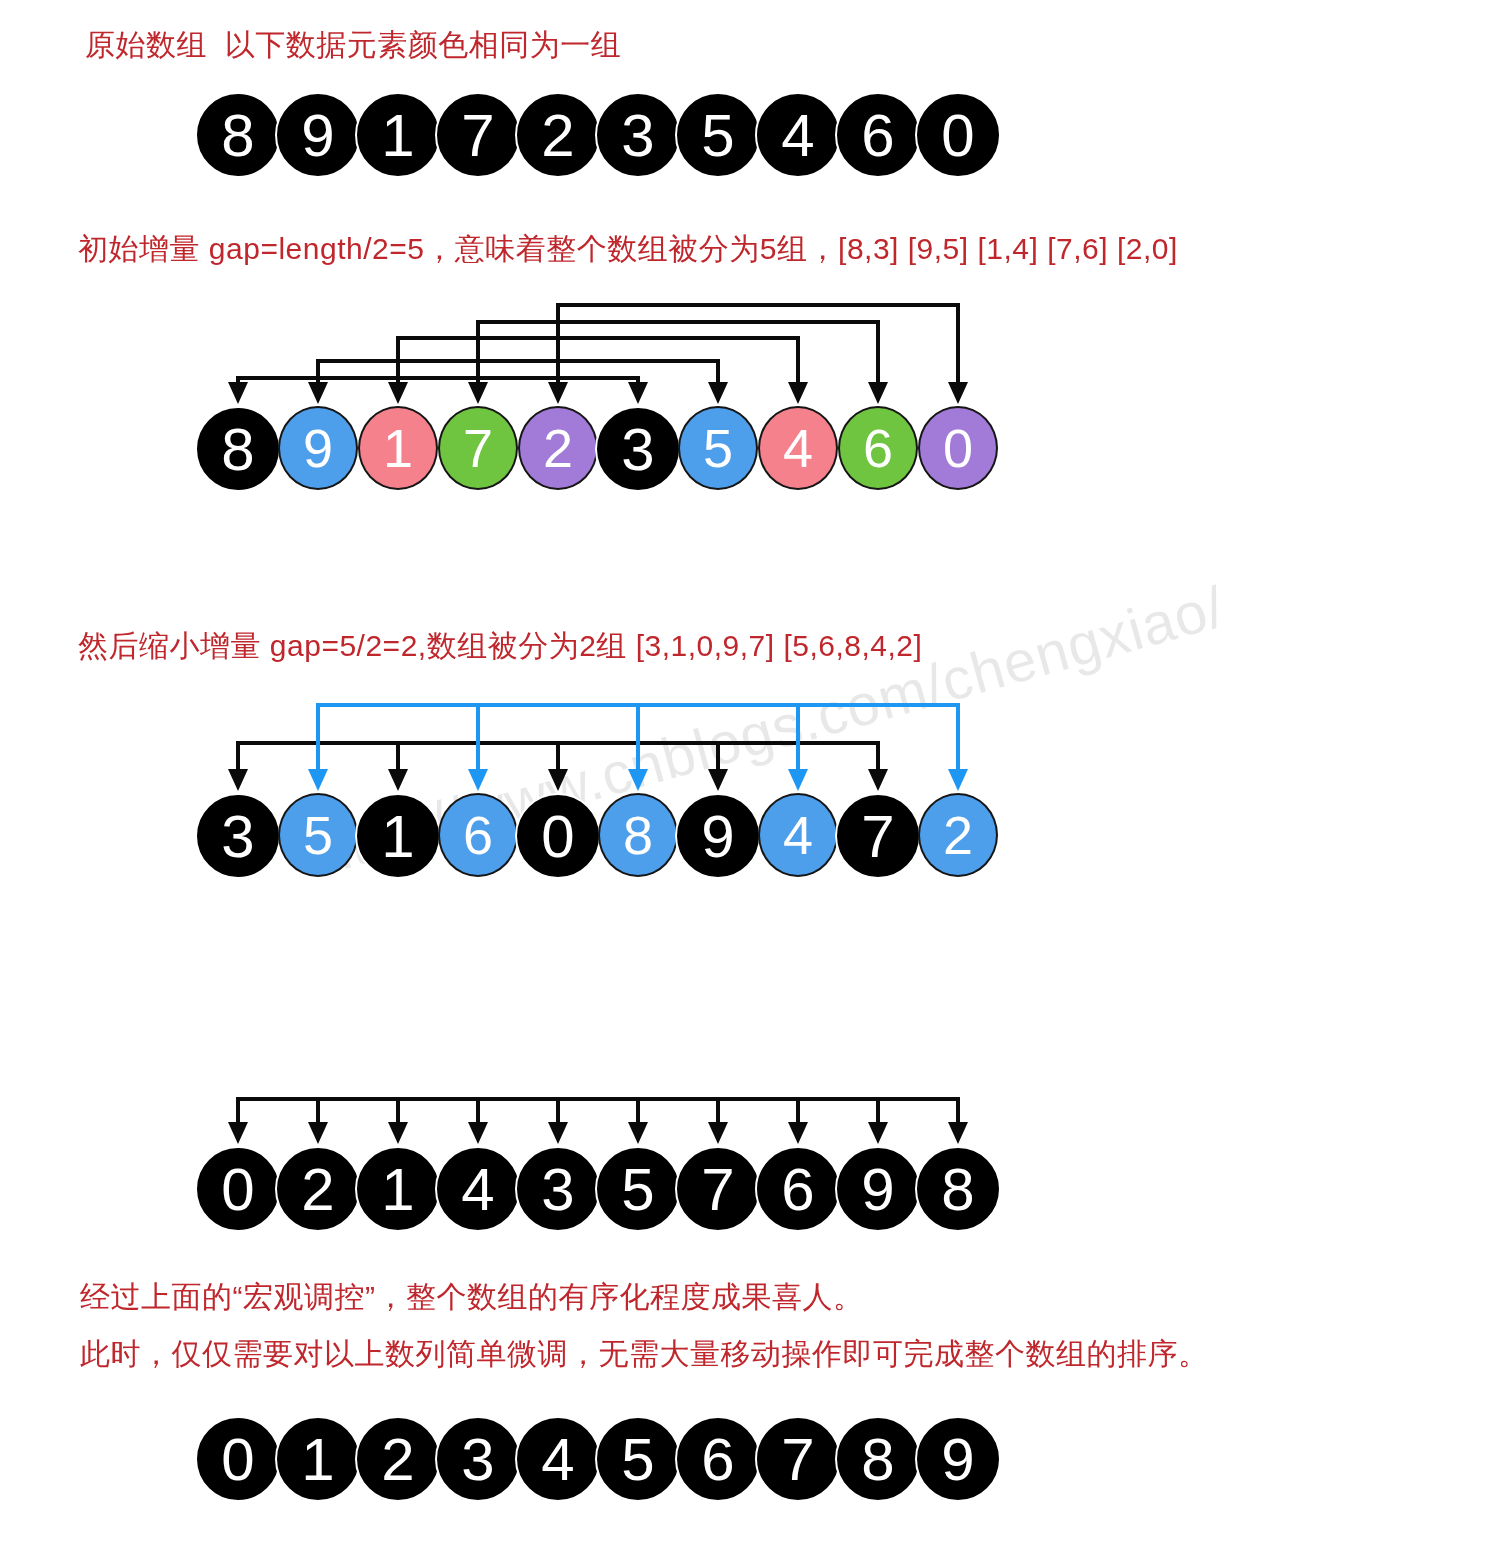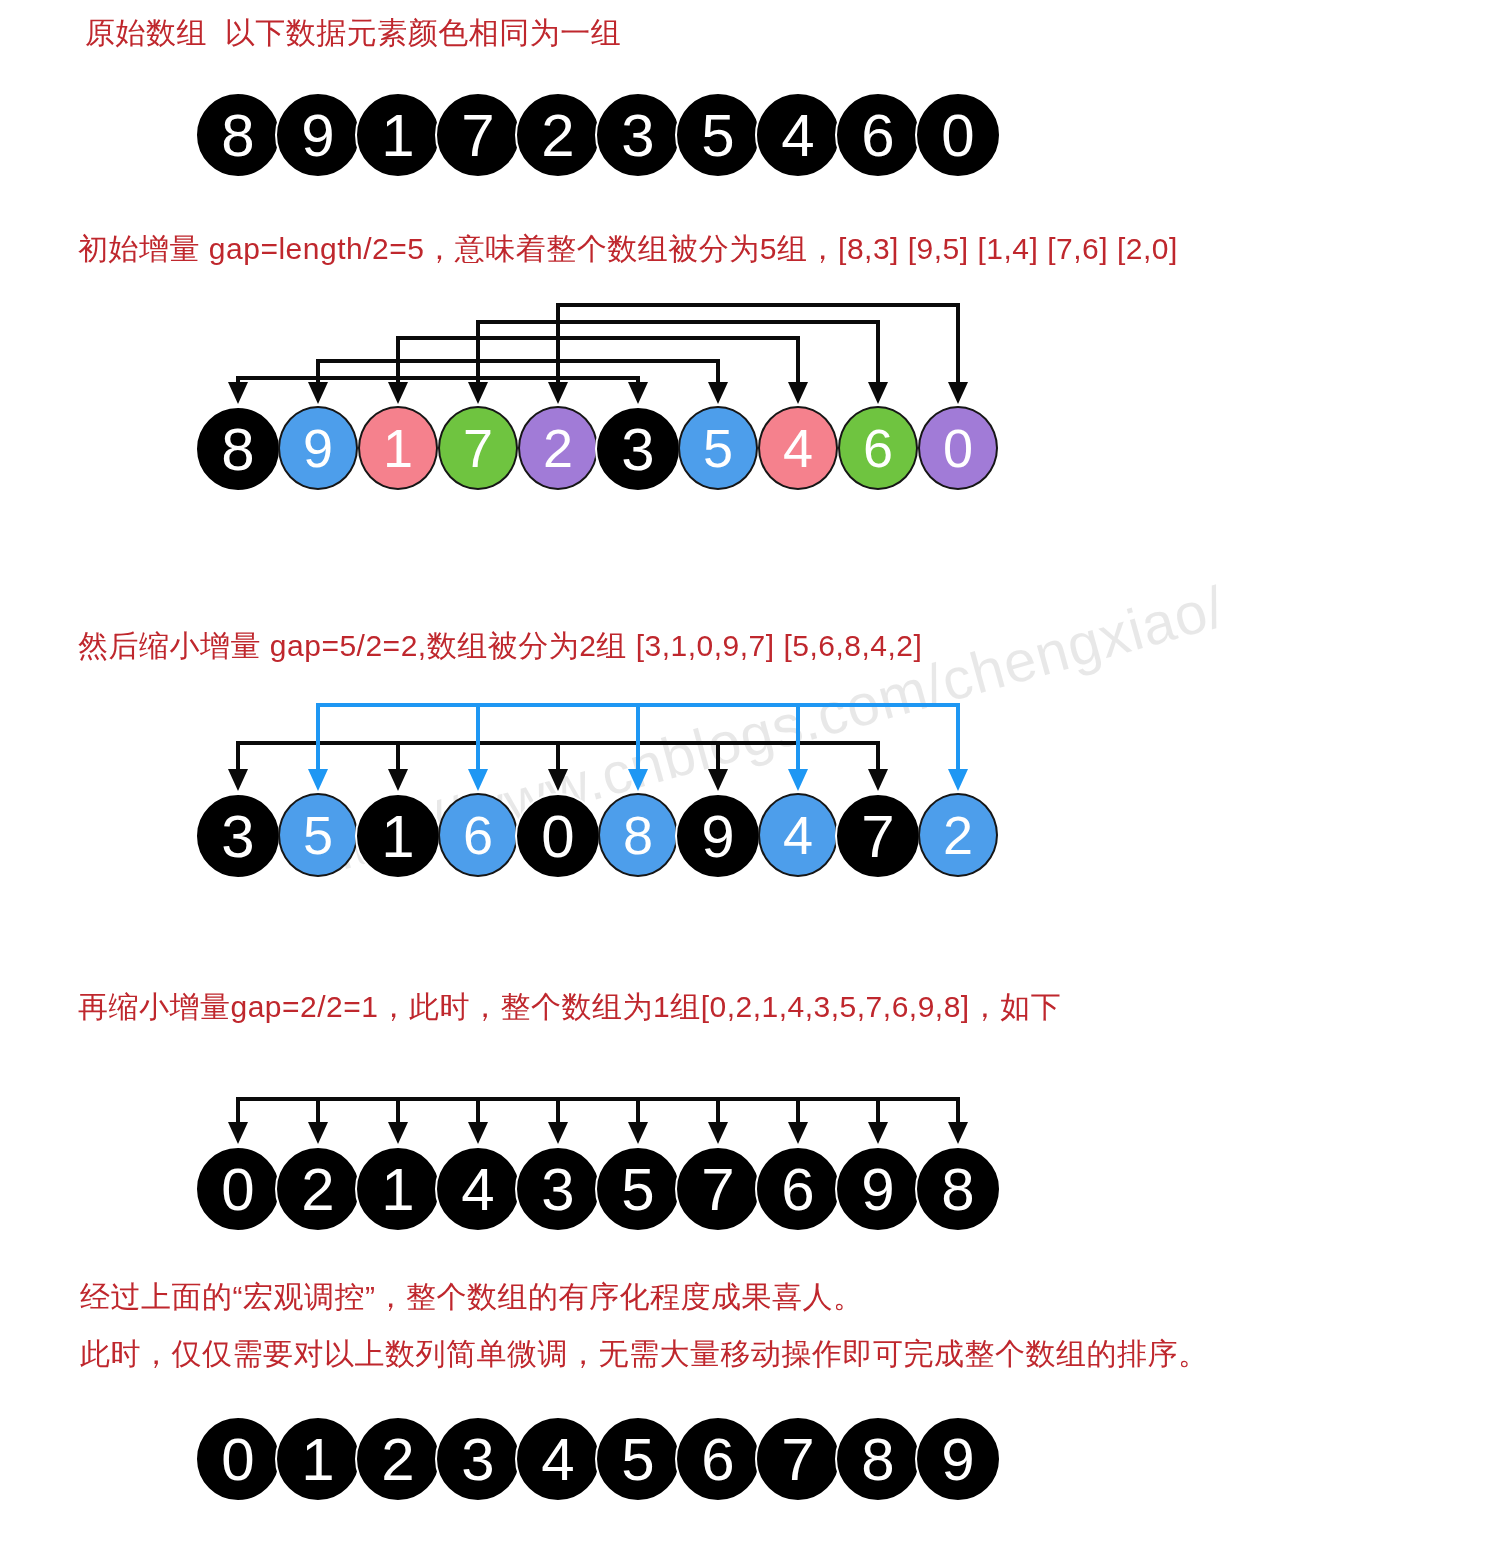--- a/index.html
+++ b/index.html
@@ -104,24 +104,23 @@
       <line x1="718" y1="1099" x2="718" y2="1126" stroke="#0a0a0a" stroke-width="4"></line>
       <polygon points="708,1122 728,1122 718,1144" fill="#0a0a0a"></polygon>
       <line x1="798" y1="1099" x2="798" y2="1126" stroke="#0a0a0a" stroke-width="4"></line>
       <polygon points="788,1122 808,1122 798,1144" fill="#0a0a0a"></polygon>
       <line x1="878" y1="1099" x2="878" y2="1126" stroke="#0a0a0a" stroke-width="4"></line>
       <polygon points="868,1122 888,1122 878,1144" fill="#0a0a0a"></polygon>
       <line x1="958" y1="1099" x2="958" y2="1126" stroke="#0a0a0a" stroke-width="4"></line>
       <polygon points="948,1122 968,1122 958,1144" fill="#0a0a0a"></polygon>
     </svg>
 
-  <div class="red-text" style="left:85px;top:16px">原始数组  以下数据元素颜色相同为一组</div>
+  <div class="red-text" style="left:85px;top:28px">原始数组  以下数据元素颜色相同为一组</div>
   <div class="red-text" style="left:78px;top:232px">初始增量 gap=length/2=5，意味着整个数组被分为5组，[8,3] [9,5] [1,4] [7,6] [2,0]</div>
   <div class="red-text" style="left:78px;top:629px">然后缩小增量 gap=5/2=2,数组被分为2组 [3,1,0,9,7] [5,6,8,4,2]</div>
-  <div class="red-text" style="left:78px;top:990px">再缩小增量gap=2/2=1，此时，整个数组为1组[0,2,1,4,3,5,7,6,9,8]，如下</div>
   <div class="red-text" style="left:80px;top:1337px">此时，仅仅需要对以上数列简单微调，无需大量移动操作即可完成整个数组的排序。</div>
   <div class="red-text" style="left:80px;top:1280px">经过上面的“宏观调控”，整个数组的有序化程度成果喜人。</div>
 
   <div class="row-wrap" style="top:92px;height:86px">
       <div class="cell cell-black" style="left: 195px;">8</div>
       <div class="cell cell-black" style="left: 275px;">9</div>
       <div class="cell cell-black" style="left: 355px;">1</div>
       <div class="cell cell-black" style="left: 435px;">7</div>
       <div class="cell cell-black" style="left: 515px;">2</div>
       <div class="cell cell-black" style="left: 595px;">3</div>

